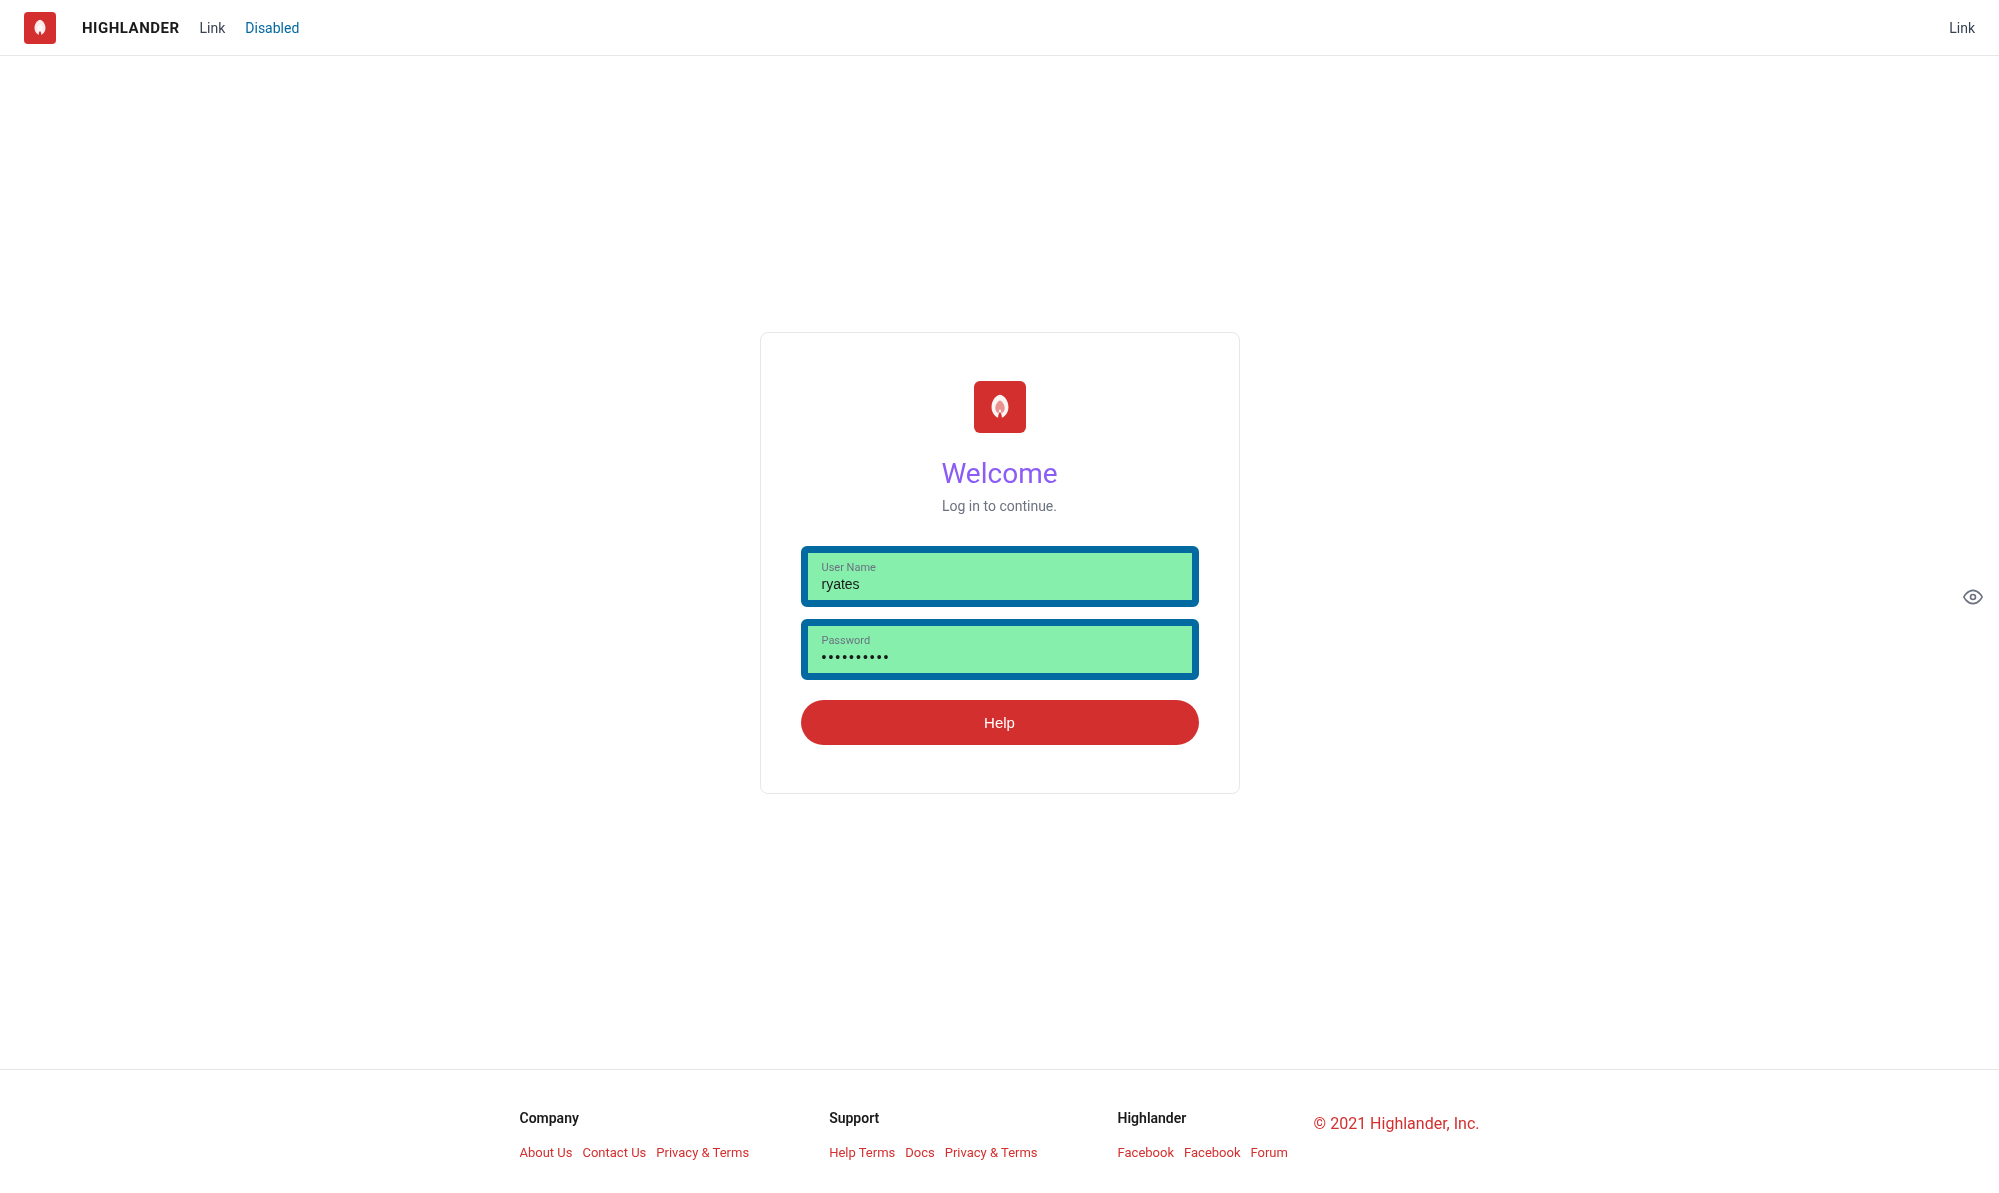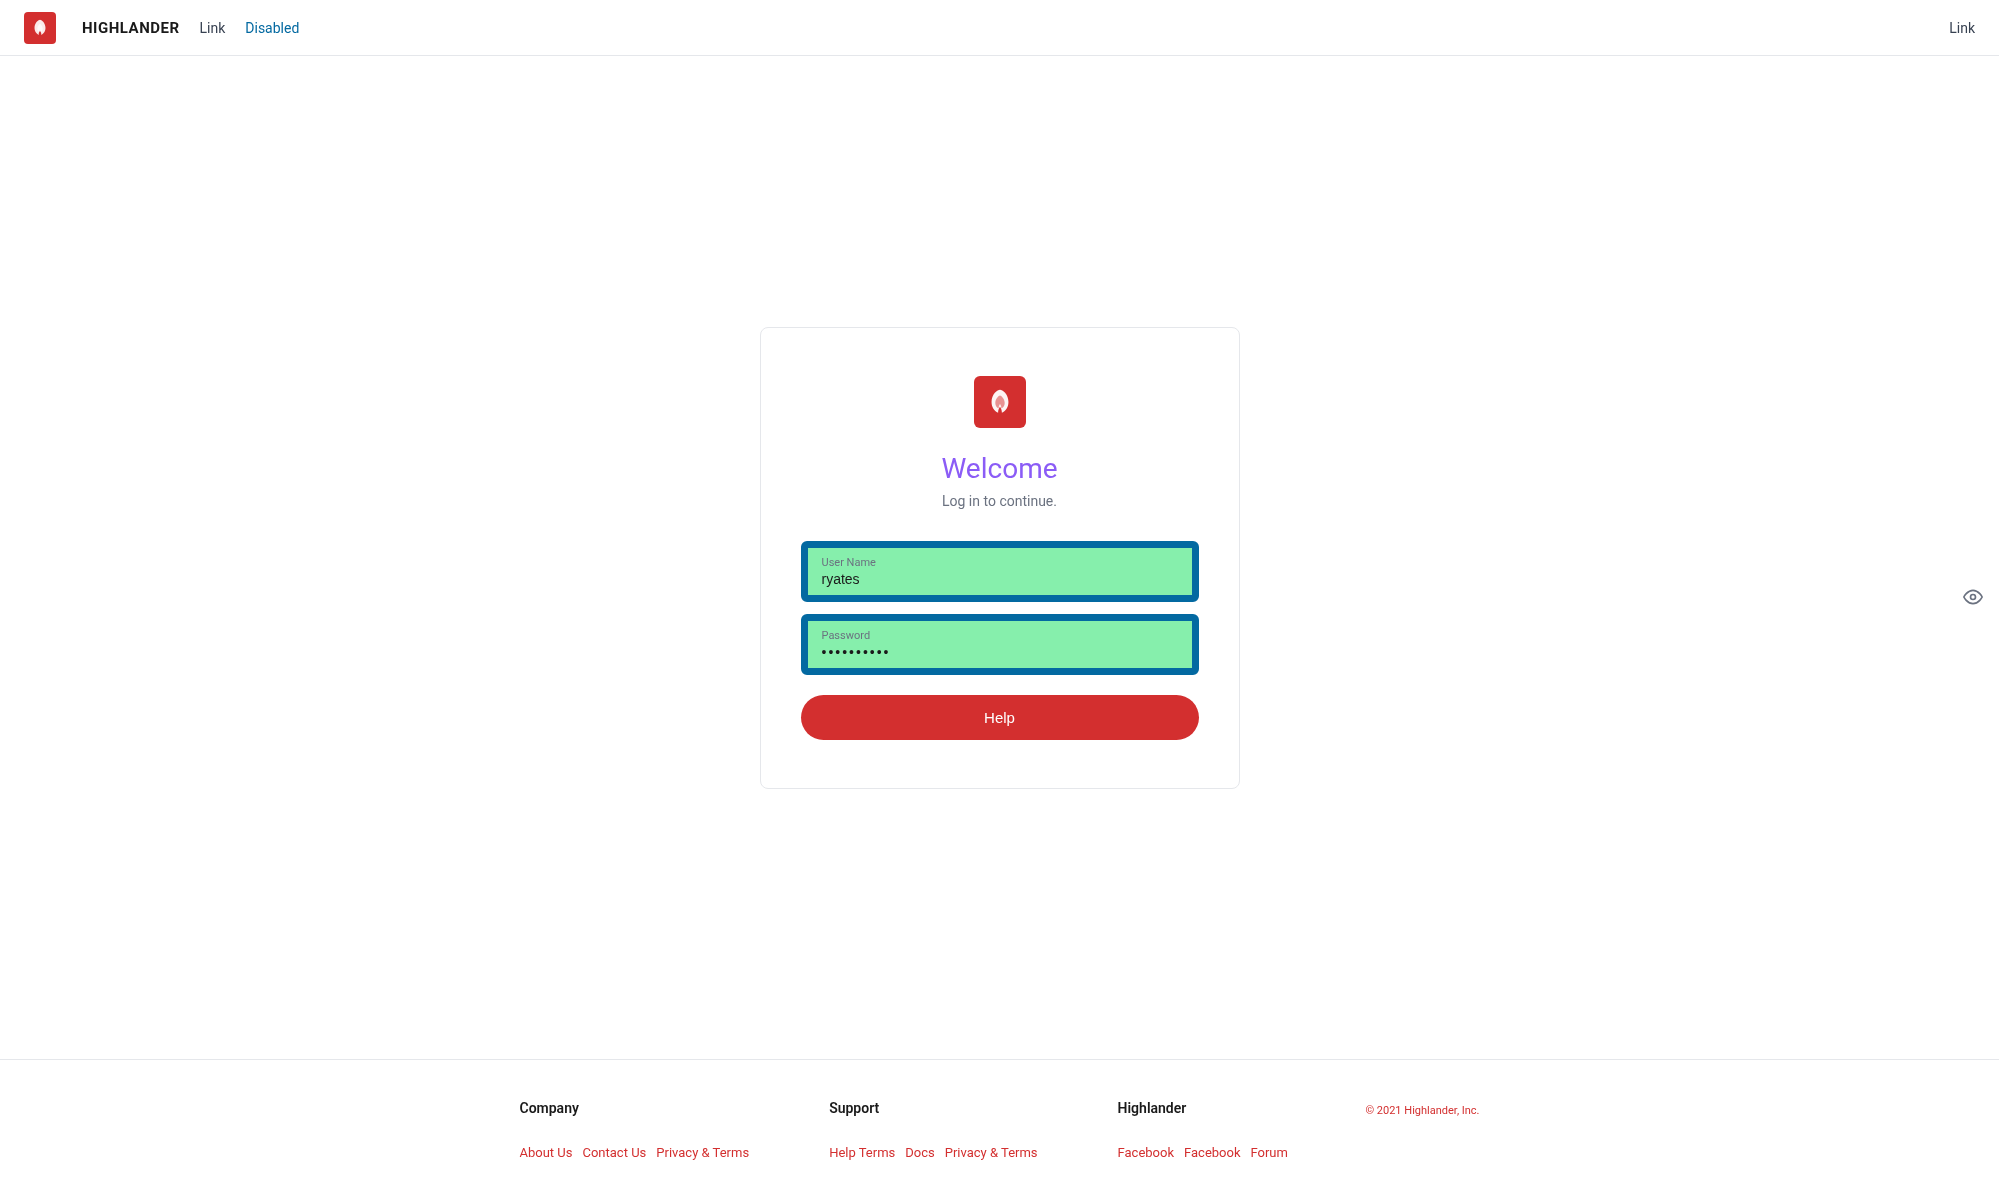--- a/index.html
+++ b/index.html
@@ -208,38 +208,38 @@
 
     .footer-columns {
       display: flex;
       gap: 80px;
     }
 
     .footer-col h4 {
       font-size: 14px;
       font-weight: 600;
       color: #1a1a1a;
-      margin-bottom: 26px;
+      margin-bottom: 16px;
     }
 
     .footer-col ul {
       list-style: none;
       display: flex;
       flex-direction: row;
       gap: 10px;
     }
 
     .footer-col ul li a {
       font-size: 13px;
       color: #d32f2f;
       text-decoration: none;
     }
 
     .footer-copyright {
-      font-size: 11px;
+      font-size: 16px;
       color: #6b7280;
       margin-top: 4px;
       text-align: center;
     }
 
     .footer-copyright span {
       color: #d32f2f;
     }
   </style>
 </head>

